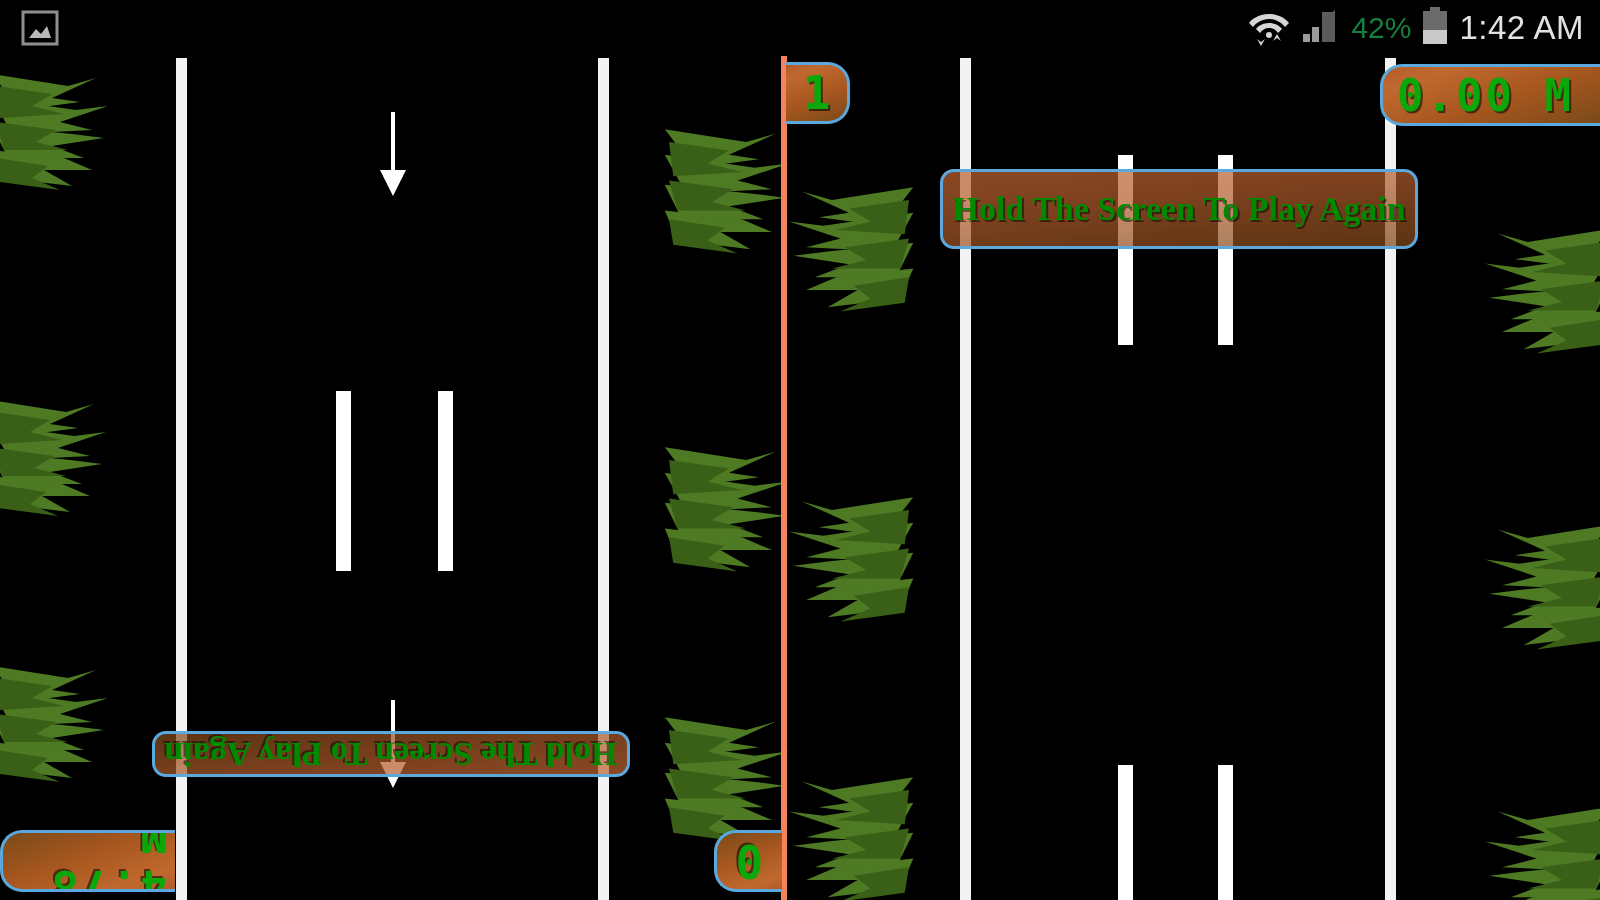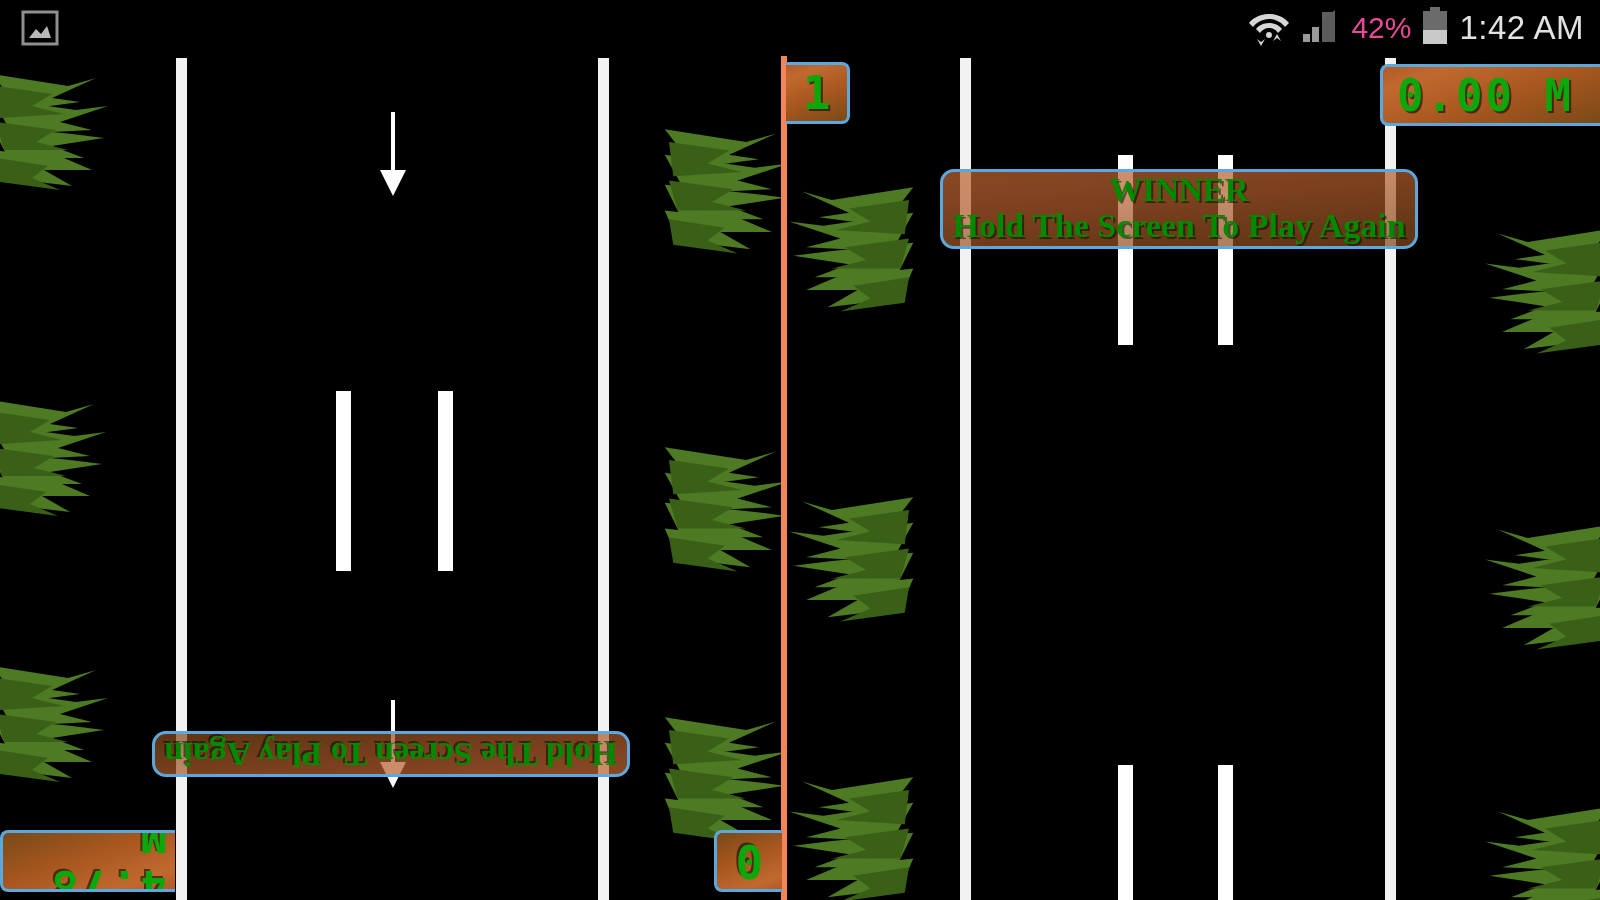--- a/index.html
+++ b/index.html
@@ -36,21 +36,21 @@
   }
   .sb-right {
     position: absolute;
     right: 16px; top: 0;
     height: 56px;
     display: flex;
     align-items: center;
     gap: 10px;
   }
   .sb-batt-pct {
-    color: #ec4899;
+    color: #15803d;
     font-size: 30px;
     font-family: "Liberation Sans", sans-serif;
     letter-spacing: 0px;
   }
   .sb-clock {
     color: #e2e2e2;
     font-size: 33px;
     font-family: "Liberation Sans", sans-serif;
     letter-spacing: 0.5px;
   }
@@ -103,21 +103,21 @@
     position: absolute;
     z-index: 12;
   }
   .arrow svg { display: block; }
 
   
   .chip {
     position: absolute;
     box-sizing: border-box;
     border: 3px solid #5aa8dd;
-    border-radius: 8px;
+    border-radius: 22px;
     background: linear-gradient(160deg, #b35a28 0%, #c0692f 18%, #a8571f 55%, #7a4a18 100%);
     color: #0aa80a;
     font-family: "DejaVu Sans Mono", monospace;
     font-weight: bold;
     display: flex;
     align-items: center;
     justify-content: center;
     text-shadow: 2px 2px 0 rgba(0,0,0,0.55);
     z-index: 30;
     overflow: hidden;
@@ -441,21 +441,20 @@
 
   <div class="chip" id="dist-top-right">0.00 M</div>
 
   <div class="chip" id="dist-bottom-left">4.78 M</div>
 
   <div class="chip" id="counter-top">1</div>
 
   <div class="chip" id="counter-bottom">0</div>
 
   <div class="banner" id="banner-winner">
-    <div class="line1">WINNER</div>
     <div class="line2">Hold The Screen To Play Again</div>
   </div>
 
   <div class="banner" id="banner-loser">
     <div class="line2">Hold The Screen To Play Again</div>
   </div>
 
   <div id="status-bar">
     <div class="sb-gallery-icon">
       <svg width="38" height="36" viewBox="0 0 38 36">

